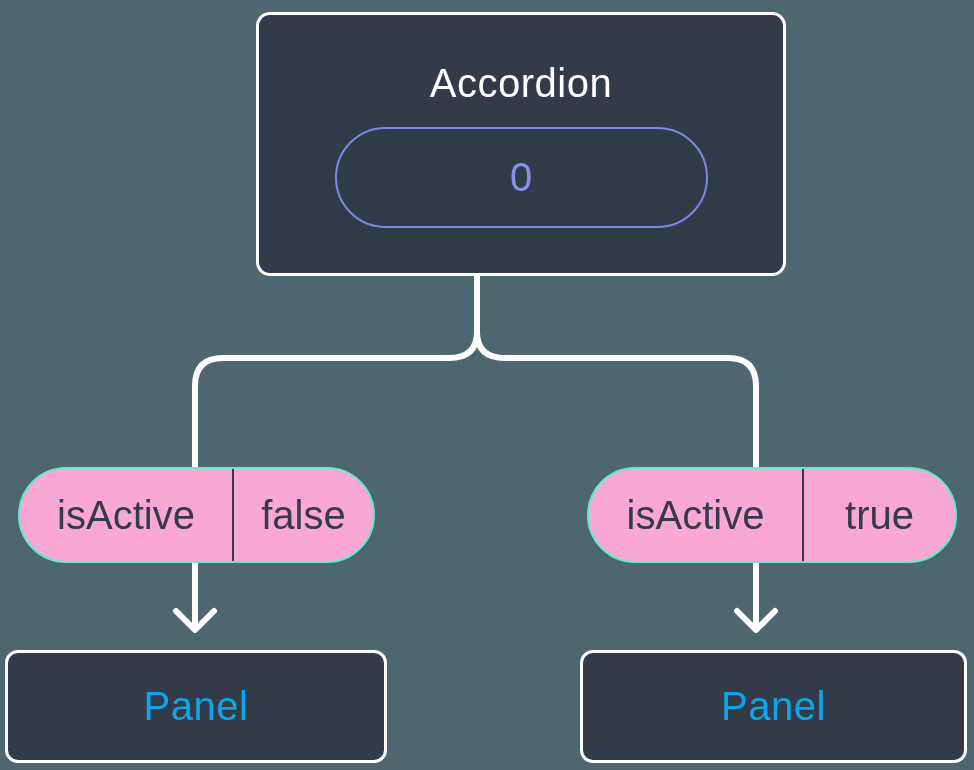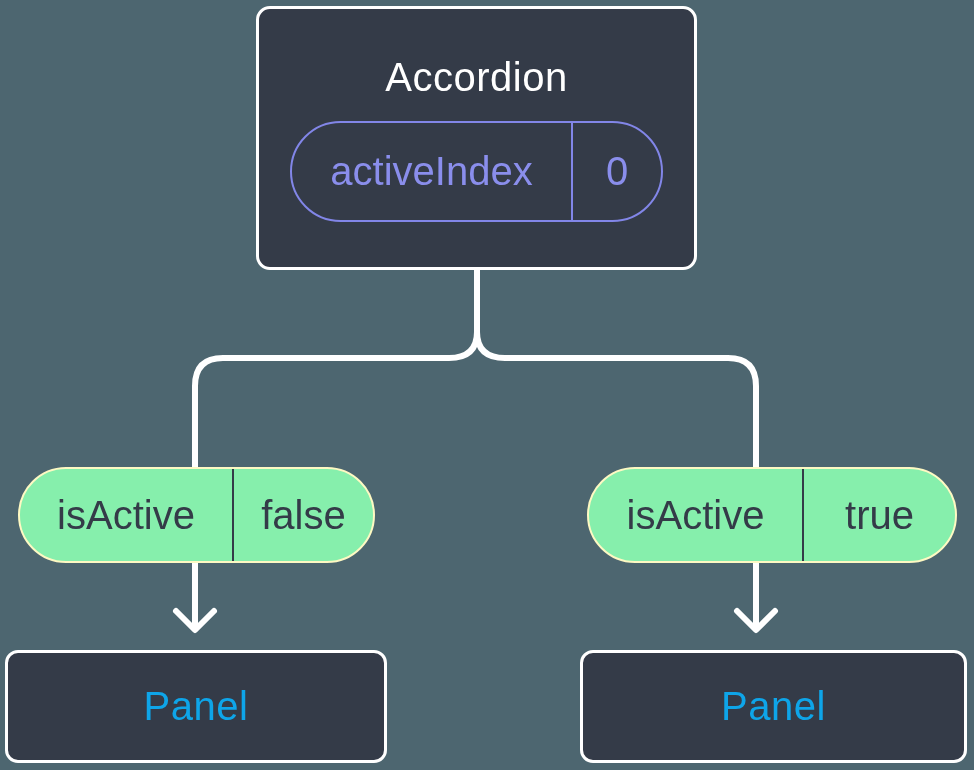--- a/index.html
+++ b/index.html
@@ -25,22 +25,22 @@
     background: #343B48;
     border: 3px solid #FFFFFF;
     border-radius: 14px;
     box-sizing: border-box;
     z-index: 2;
     display: flex;
     flex-direction: column;
     align-items: center;
   }
   .accordion-node {
-    left: 256px; top: 6px;
-    width: 441px; height: 264px; text-align: right;
+    left: 256px; top: 12px;
+    width: 530px; height: 264px; text-align: right;
   }
   .node-title {
     margin-top: 44px;
     color: #FFFFFF;
     font-size: 40px;
     font-weight: 500;
     line-height: 1.2;
     letter-spacing: 0.5px;
   }
   .prop-pill-outline {
@@ -68,22 +68,22 @@
     align-items: center;
     justify-content: center;
     color: #8A8EEC;
     font-size: 40px;
   }
   .prop-pill-solid {
     position: absolute;
     top: 467px;
     height: 96px;
     box-sizing: border-box;
-    background: #86efac;
-    border: 2px solid #fef9c3;
+    background: #f9a8d4;
+    border: 2px solid #5eead4;
     border-radius: 48px;
     display: flex;
     align-items: stretch;
     overflow: hidden;
     z-index: 2;
   }
   .pill-left { left: 18px; width: 357px; }
   .pill-right { left: 587px; width: 370px; }
   .prop-pill-solid .prop-name {
     display: flex;
@@ -127,21 +127,20 @@
     <path d="M477,266 L477,332"></path>
     <path d="M477,332 Q477,358 449,358 L223,358 Q195,358 195,386 L195,626"></path>
     <path d="M477,332 Q477,358 505,358 L728,358 Q756,358 756,386 L756,626"></path>
     <path d="M176,611 L195,630 L214,611"></path>
     <path d="M737,611 L756,630 L775,611"></path>
   </svg>
 
   <div class="node accordion-node">
     <div class="node-title">Accordion</div>
     <div class="prop-pill-outline">
-      <div class="prop-name">activeIndex</div>
       <div class="prop-value">0</div>
     </div>
   </div>
 
   <div class="prop-pill-solid pill-left">
     <div class="prop-name">isActive</div>
     <div class="prop-value">false</div>
   </div>
 
   <div class="prop-pill-solid pill-right">

